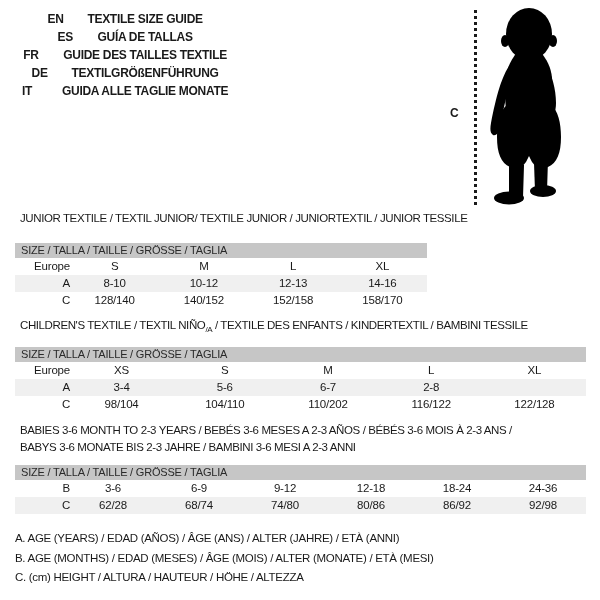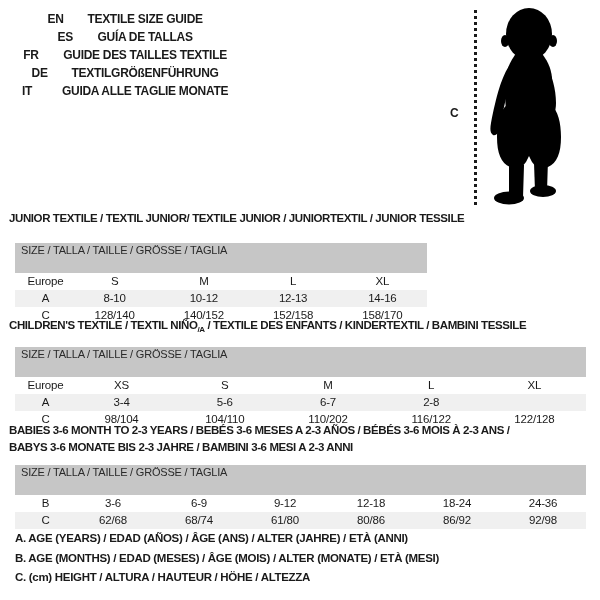--- a/index.html
+++ b/index.html
@@ -22,42 +22,42 @@
 
   
   .measure-line {
     left: 474px; top: 10px; width: 3px; height: 196px;
     background-image: repeating-linear-gradient(to bottom, var(--text) 0 3px, transparent 3px 6px);
   }
   .measure-label { left: 450px; top: 106px; font-size: 12px; font-weight: bold; }
   .baby-svg { left: 480px; top: 5px; }
 
   
-  .sec-title { left: 9px; font-size: 11.5px; font-weight: bold; letter-spacing: -0.4px; white-space: nowrap; }
+  .sec-title { left: 20px; font-size: 11.5px; font-weight: normal; letter-spacing: -0.4px; white-space: nowrap; }
   .sub { font-size: 8px; vertical-align: sub; }
 
   
   .size-table { left: 15px; }
   .size-bar {
-    background: var(--header-bar); height: 30px; line-height: 15px;
+    background: var(--header-bar); height: 15px; line-height: 15px;
     font-size: 11px; letter-spacing: -0.2px; padding-left: 6px; color: #2a2a2a;
   }
   .t-row { display: grid; height: 17px; line-height: 17px; font-size: 11.5px; letter-spacing: -0.2px; }
   .t-row.shade { background: var(--row-shade); }
-  .t-row .lbl { padding-left: 6px; text-align: center; }
+  .t-row .lbl { padding-left: 6px; text-align: right; }
   .t-row .val { text-align: center; }
   .cols4 { grid-template-columns: 55px repeat(4, 1fr); }
   .cols5 { grid-template-columns: 55px repeat(5, 1fr); }
   .cols6 { grid-template-columns: 55px repeat(6, 1fr); }
   .w1 { width: 412px; }
   .w2 { width: 571px; }
 
   
   .legend { left: 15px; top: 529px; }
-  .legend-line { font-size: 11.5px; font-weight: bold; letter-spacing: -0.3px; line-height: 19.5px; white-space: nowrap; }
+  .legend-line { font-size: 11.5px; font-weight: normal; letter-spacing: -0.3px; line-height: 19.5px; white-space: nowrap; }
 </style>
 </head>
 <body>
 
 <div class="abs lang-block">
   <div class="lang-row">
     <span class="lang-code">EN</span>
     <span class="lang-label">TEXTILE SIZE GUIDE</span>
   </div>
   <div class="lang-row">
@@ -167,23 +167,23 @@
     <span class="lbl">B</span>
     <span class="val">3-6</span>
     <span class="val">6-9</span>
     <span class="val">9-12</span>
     <span class="val">12-18</span>
     <span class="val">18-24</span>
     <span class="val">24-36</span>
   </div>
   <div class="t-row cols6 shade">
     <span class="lbl">C</span>
-    <span class="val">62/68</span>
+    <span class="val">62/28</span>
     <span class="val">68/74</span>
-    <span class="val">61/80</span>
+    <span class="val">74/80</span>
     <span class="val">80/86</span>
     <span class="val">86/92</span>
     <span class="val">92/98</span>
   </div>
 </div>
 
 <div class="abs legend">
   <div class="legend-line">A. AGE (YEARS) / EDAD (AÑOS) / ÂGE (ANS) / ALTER (JAHRE) / ETÀ (ANNI)</div>
   <div class="legend-line">B. AGE (MONTHS) / EDAD (MESES) / ÂGE (MOIS) / ALTER (MONATE) / ETÀ (MESI)</div>
   <div class="legend-line">C. (cm) HEIGHT / ALTURA / HAUTEUR / HÖHE / ALTEZZA</div>

